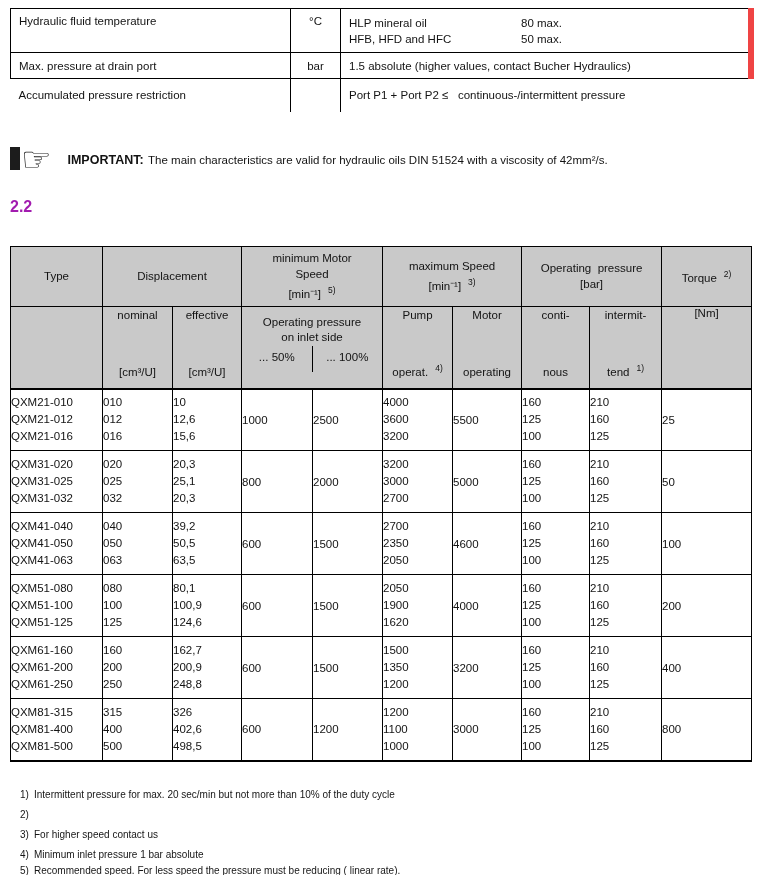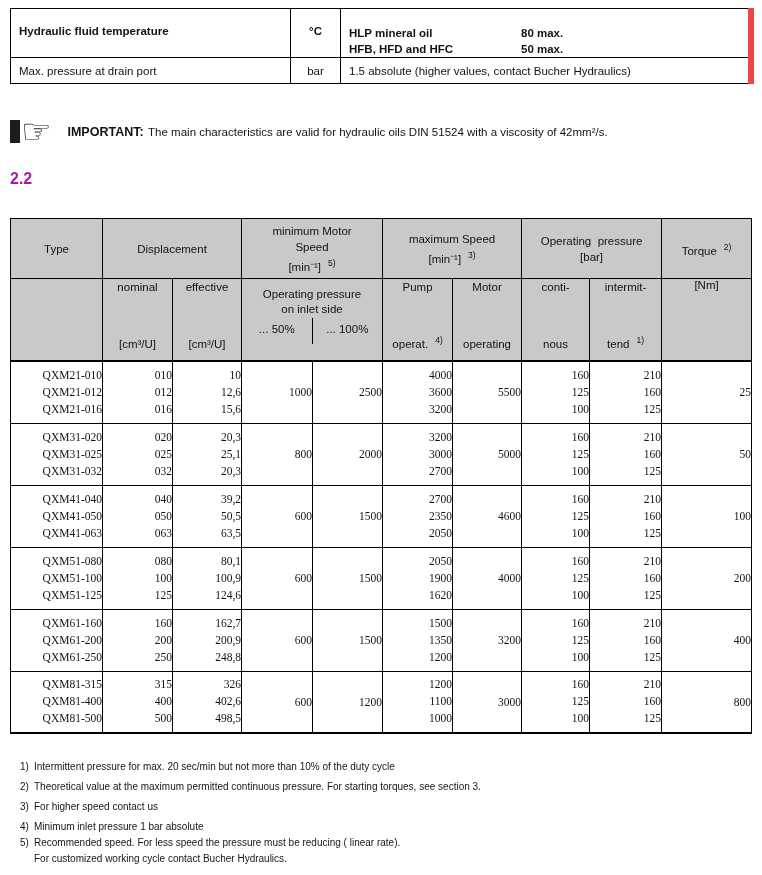--- a/index.html
+++ b/index.html
@@ -16,21 +16,21 @@
   table.spec { border-collapse: collapse; table-layout: fixed; width: 740px; font-size: 11.5px; }
   table.spec td { padding: 0 8px; vertical-align: middle; }
   table.spec td.u, table.spec td.v { border-left: 1px solid #000; }
   table.spec tr.outer td:first-child { border-left: 1px solid #000; }
   table.spec tr.outer td:last-child  { border-right: 6px solid #ef4444; }
   table.spec tr.r1 td { border-top: 1px solid #000; }
   table.spec tr.hline td { border-bottom: 1px solid #000; }
   tr.spec-row-1 { height: 44px; }
   tr.spec-row-2 { height: 26px; }
   tr.spec-row-3 { height: 33px; }
-  tr.spec-row-1 td { vertical-align: top; padding-top: 16px; font-weight: bold; }
+  tr.spec-row-1 td { vertical-align: top; padding-top: 6px; }
   td.u { text-align: center; }
   .pair { display: flex; line-height: 16px; }
   .pair .pname { width: 172px; flex: none; }
   .ws-pre { white-space: pre-wrap; }
 
   
   .note { margin-top: 31px; display: flex; align-items: center; gap: 16px; min-height: 32px; }
   .hand { display: flex; align-items: center; flex: none; }
   .hand-bar { width: 10px; height: 23px; background: #1c1c1c; margin-right: 1px; }
   .hand-glyph { font-family: "DejaVu Sans", sans-serif; font-size: 34px; line-height: 30px; color: #1c1c1c; }
@@ -51,21 +51,21 @@
   .vsplit { height: 81px; display: flex; flex-direction: column; justify-content: space-between;
             padding: 2px 0 9px 0; line-height: 13px; }
   .vend { height: 65px; display: flex; flex-direction: column; justify-content: flex-start;
           padding-bottom: 9px; line-height: 13px; }
   .inlet { height: 65px; display: flex; flex-direction: column; justify-content: space-between; }
   .inlet-top { padding-top: 8px; line-height: 15px; }
   .split { display: flex; height: 26px; }
   .split > div { flex: 1; display: flex; align-items: flex-end; justify-content: center; padding-bottom: 9px; }
   .split > div + div { border-left: 1px solid #000; }
 
-  table.main tbody td { height: 62px; vertical-align: middle; text-align: right; font-family: Liberation Serif, serif; }
+  table.main tbody td { height: 62px; vertical-align: middle; text-align: left; }
   table.main tbody tr:last-child td { border-bottom-width: 2px; }
   td.multi > div { line-height: 17px; }
   td.typec { text-align: left; padding-left: 13px; }
 
   
   .footnotes { margin-top: 27px; margin-left: 10px; font-size: 10px; color: #161616; }
   .fn { display: flex; margin-bottom: 8px; line-height: 12px; }
   .fn.tight { margin-bottom: 4px; }
   .fn-num { width: 14px; flex: none; }
   .fn-cont { margin-left: 14px; line-height: 12px; }
@@ -94,20 +94,25 @@
           <span class="pname">HFB, HFD and HFC</span>
           <span>50 max.</span>
         </div>
       </td>
     </tr>
     <tr class="spec-row-2 outer hline">
       <td>Max. pressure at drain port</td>
       <td class="u">bar</td>
       <td class="v">1.5 absolute (higher values, contact Bucher Hydraulics)</td>
     </tr>
+    <tr class="spec-row-3">
+      <td>Accumulated pressure restriction</td>
+      <td class="u"></td>
+      <td class="v ws-pre">Port P1 + Port P2 ≤   continuous-/intermittent pressure</td>
+    </tr>
   </tbody>
     </table>
 
   <div class="note">
     <span class="hand">
       <span class="hand-bar"></span>
       <span class="hand-glyph">☞</span>
     </span>
     <span>
       <span class="note-label">IMPORTANT:</span>
@@ -430,21 +435,20 @@
     </tbody>
   </table>
 
   <div class="footnotes">
     <div class="fn">
         <span class="fn-num">1)</span>
         <span>Intermittent pressure for max. 20 sec/min but not more than 10% of the duty cycle</span>
       </div>
     <div class="fn">
         <span class="fn-num">2)</span>
-        <span>Theoretical value at the maximum permitted continuous pressure. For starting torques, see section 3.</span>
       </div>
     <div class="fn">
         <span class="fn-num">3)</span>
         <span>For higher speed contact us</span>
       </div>
     <div class="fn tight">
         <span class="fn-num">4)</span>
         <span>Minimum inlet pressure 1 bar absolute</span>
       </div>
     <div class="fn tight">

